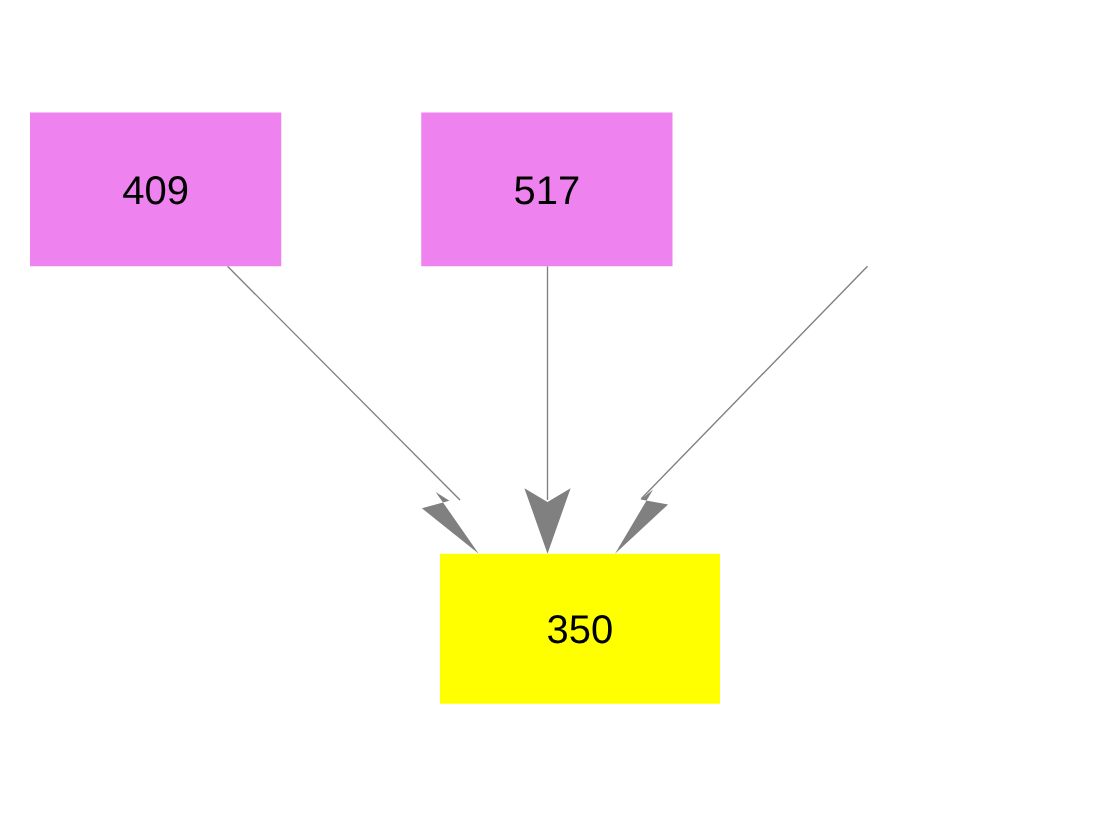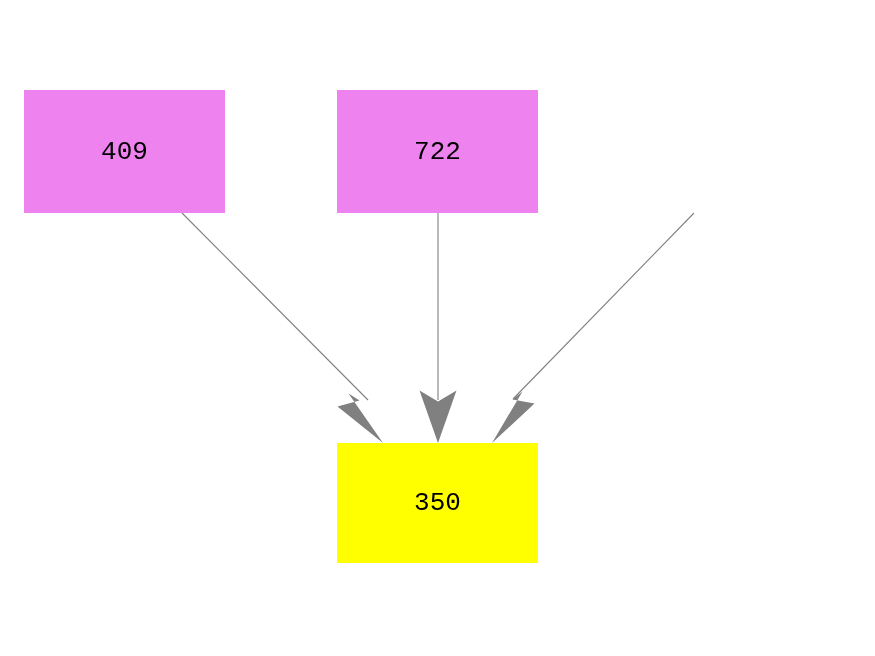--- a/index.html
+++ b/index.html
@@ -29,22 +29,22 @@
     pointer-events: none;
   }
   .node {
     position: absolute;
     box-sizing: border-box;
     display: flex;
     align-items: center;
     justify-content: center;
   }
   .node-label {
-    font-family: Liberation Mono, monospace;
-    font-size: 26px;
+    font-family: Liberation Sans, sans-serif;
+    font-size: 32px;
     line-height: 1;
     color: #000000;
     text-align: center;
     user-select: none;
     white-space: nowrap;
   }
 </style>
 </head>
 <body>
 
@@ -66,21 +66,21 @@
       <line x1="694" y1="213" x2="513" y2="399" stroke="#808080" stroke-width="1.1"></line>
       <polygon fill="#808080" points="492,443 534.5,403.5 512.5,399.5 522.5,391.5"></polygon>
     </g>
   </svg>
 
   <div class="node" style="left:24px; top:90px; width:201px; height:123px; background:#ee82ee;">
     <span class="node-label">409</span>
   </div>
 
   <div class="node" style="left:337px; top:90px; width:201px; height:123px; background:#ee82ee;">
-    <span class="node-label">722</span>
+    <span class="node-label">517</span>
   </div>
 
 
-  <div class="node" style="left:337px; top:443px; width:201px; height:120px; background:#ffff00;">
+  <div class="node" style="left:352px; top:443px; width:224px; height:120px; background:#ffff00;">
     <span class="node-label">350</span>
   </div>
 
 </div>
 
 </body></html>

